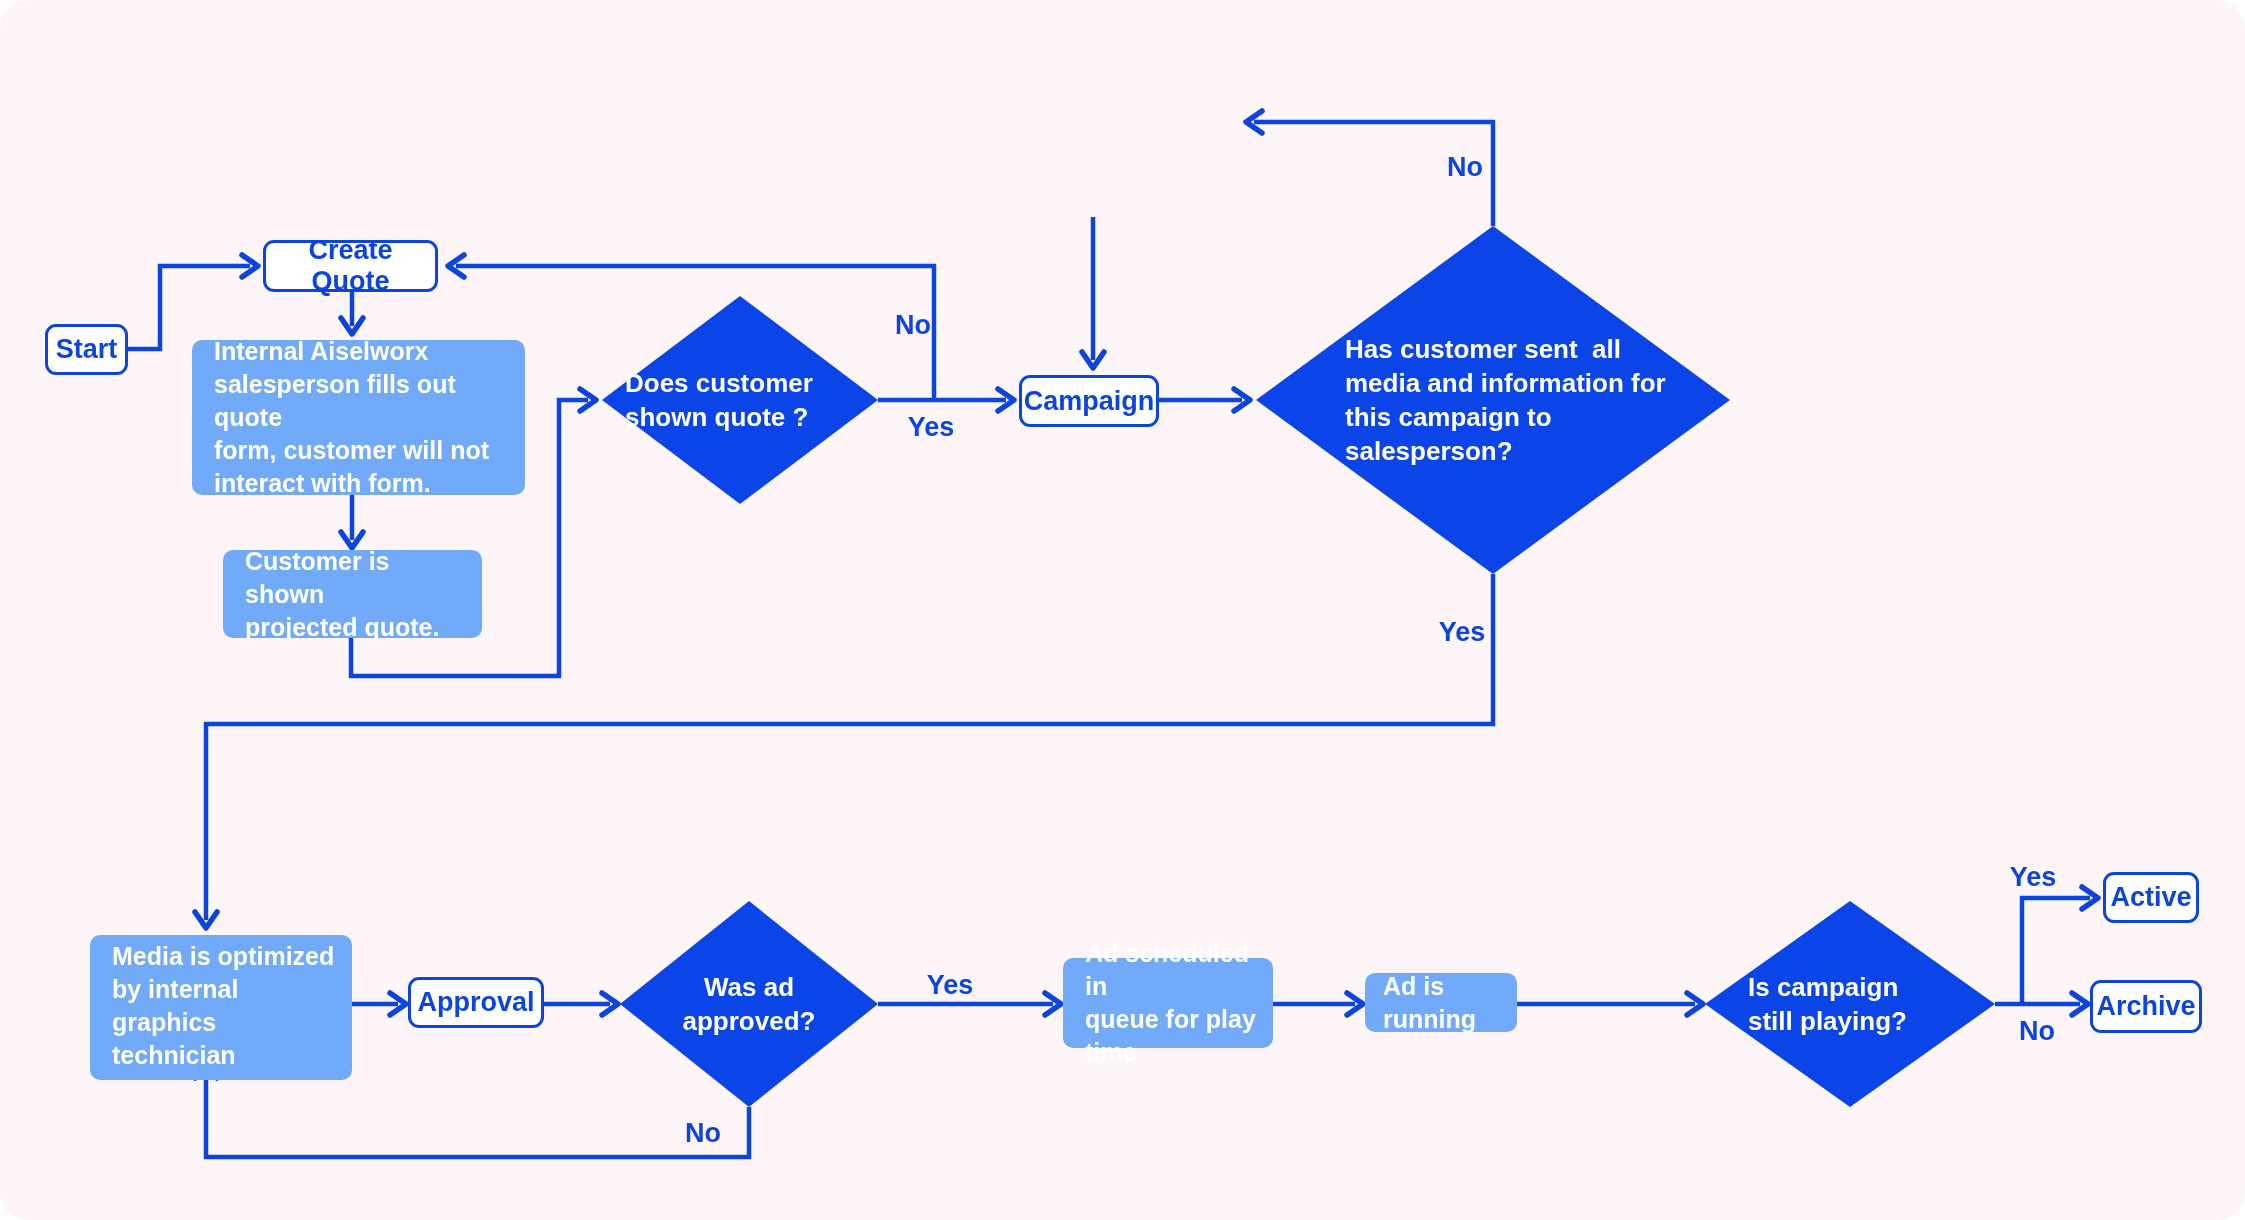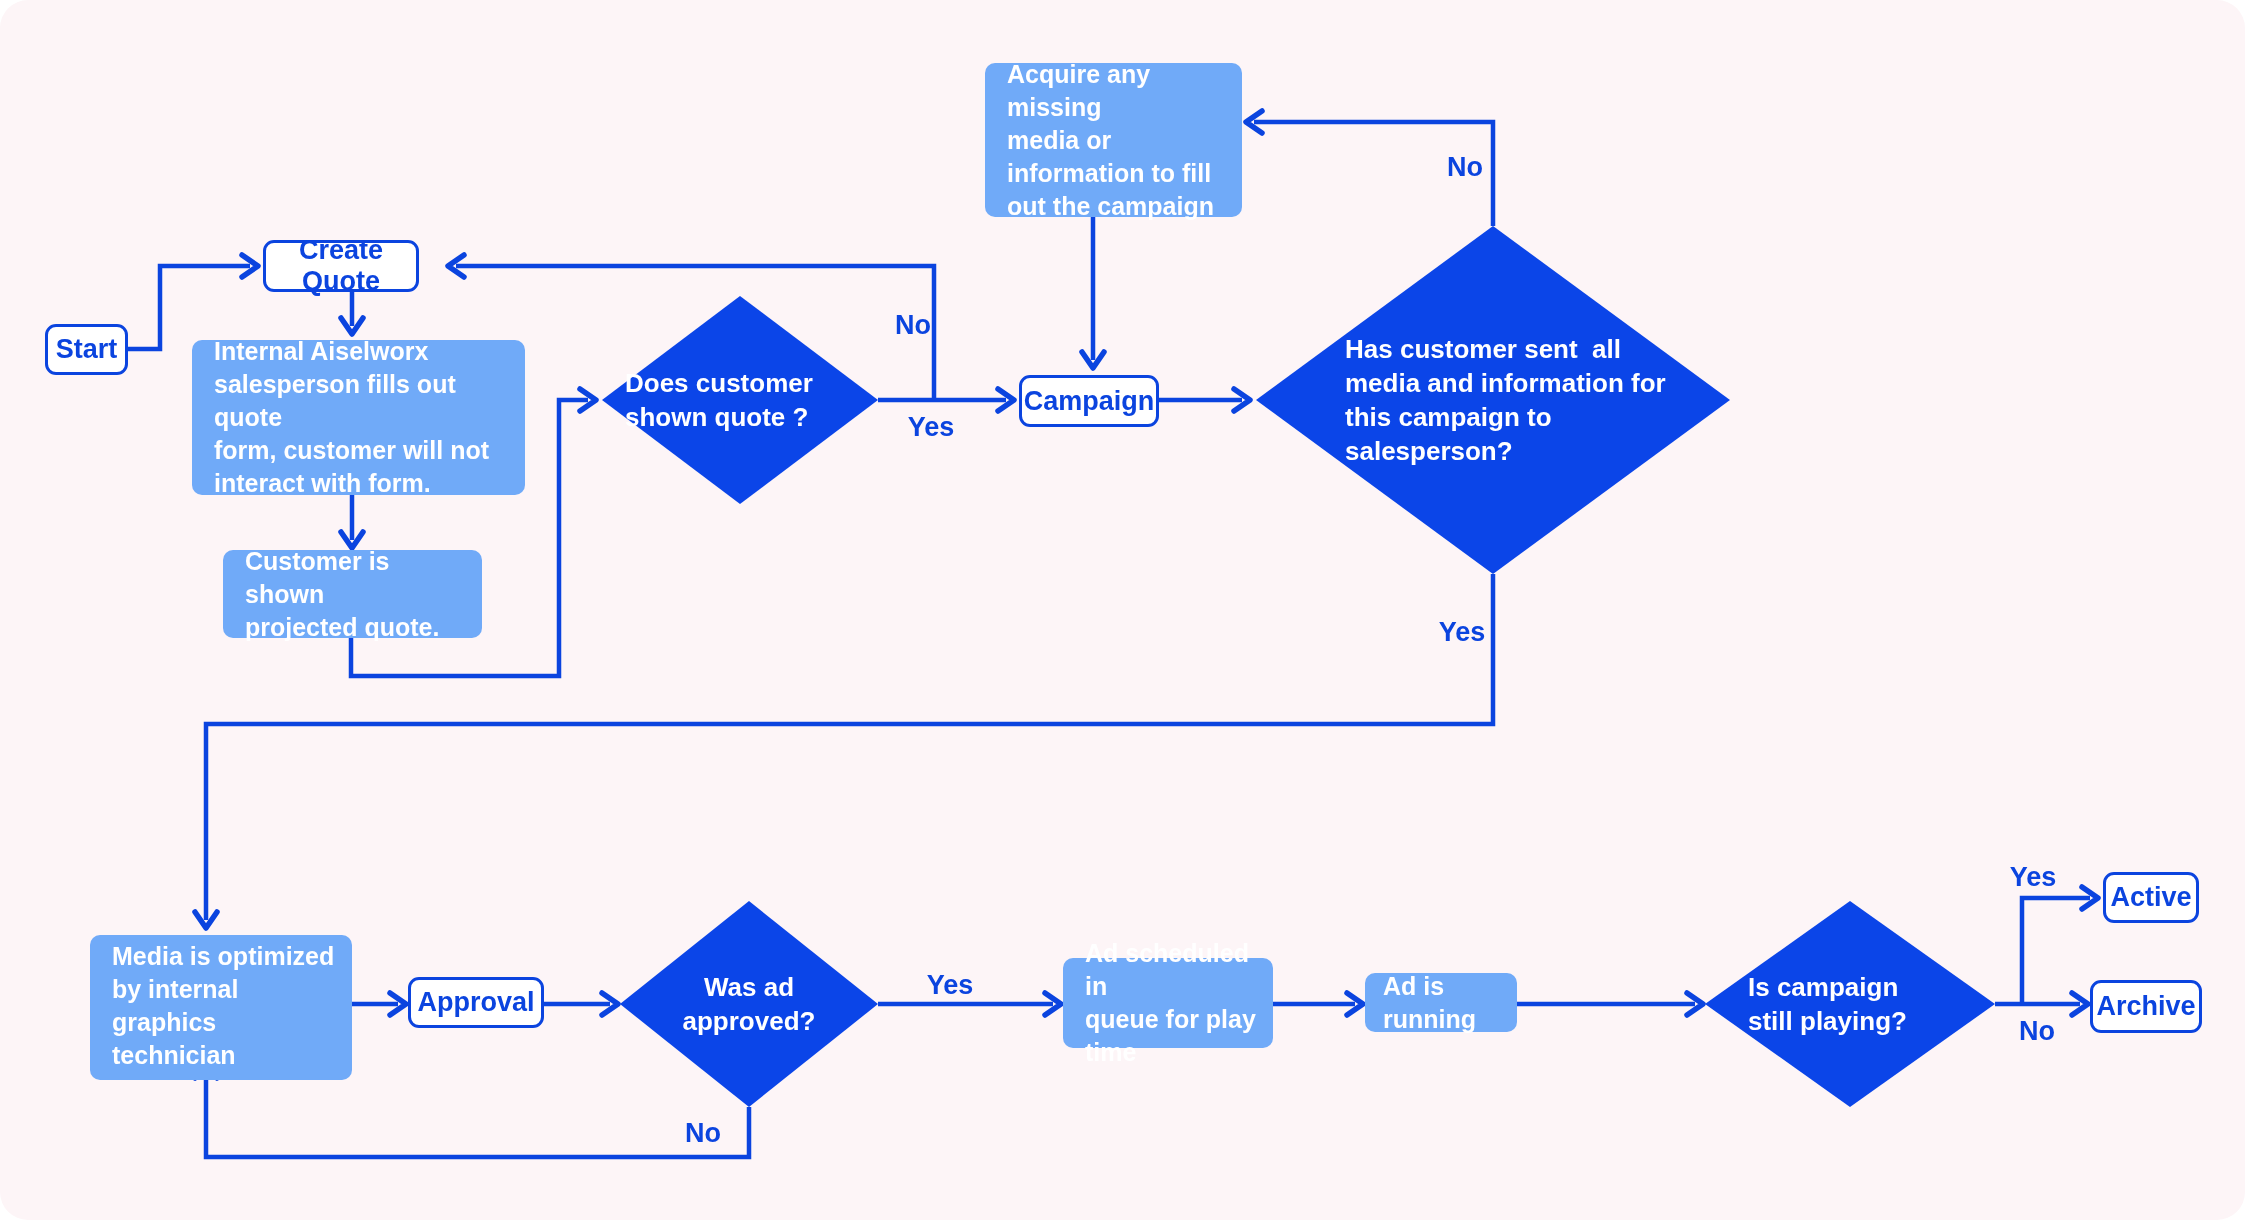--- a/index.html
+++ b/index.html
@@ -101,46 +101,40 @@
     <path class="chev" d="M2082 887 L2098 898 L2082 909"></path>
 
     <path class="edge" d="M749 1107 L749 1157 L206 1157 L206 1070"></path>
     <path class="chev" d="M195 1078 L206 1062 L217 1078"></path>
   </svg>
 
   <div class="node outline" style="left:45px;top:324px;width:83px;height:51px;">
     <span>Start</span>
   </div>
 
-  <div class="node outline" style="left:263px;top:240px;width:156px;height:52px;">
+  <div class="node outline" style="left:263px;top:240px;width:175px;height:52px;">
     <span>Create Quote</span>
   </div>
 
   <div class="node process" style="left:192px;top:340px;width:333px;height:155px;">
     <span class="prewrap">Internal Aiselworx
 salesperson fills out quote
 form, customer will not
 interact with form.</span>
   </div>
 
   <div class="node process" style="left:223px;top:550px;width:259px;height:88px;">
     <span class="prewrap">Customer is shown
 projected quote.</span>
   </div>
 
   <div class="node outline" style="left:1019px;top:375px;width:140px;height:52px;">
     <span>Campaign</span>
   </div>
 
-  <div class="node process" style="left:985px;top:63px;width:257px;height:154px;">
-    <span class="prewrap">Acquire any missing
-media or
-information to fill
-out the campaign</span>
-  </div>
 
   <div class="node process" style="left:90px;top:935px;width:262px;height:145px;align-items:flex-end;">
     <span class="prewrap">Media is optimized
 by internal graphics
 technician</span>
   </div>
 
   <div class="node outline" style="left:408px;top:977px;width:136px;height:51px;">
     <span>Approval</span>
   </div>

